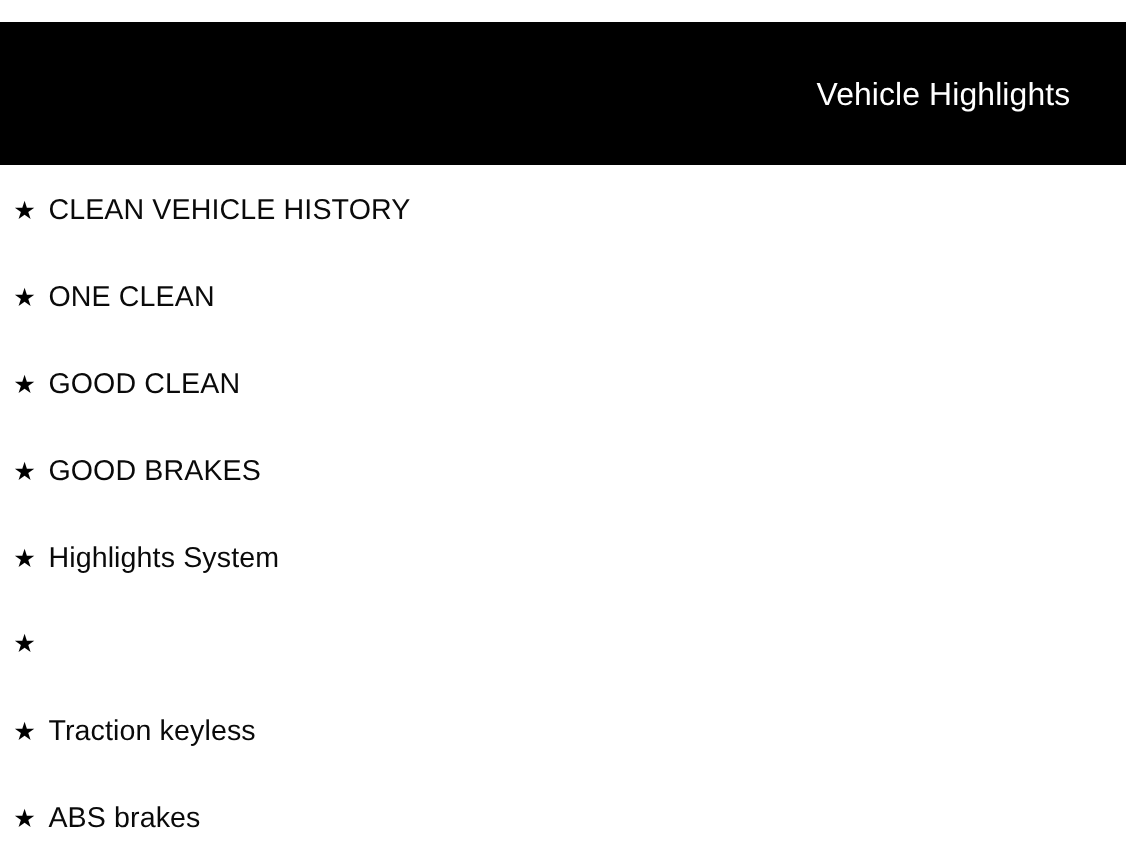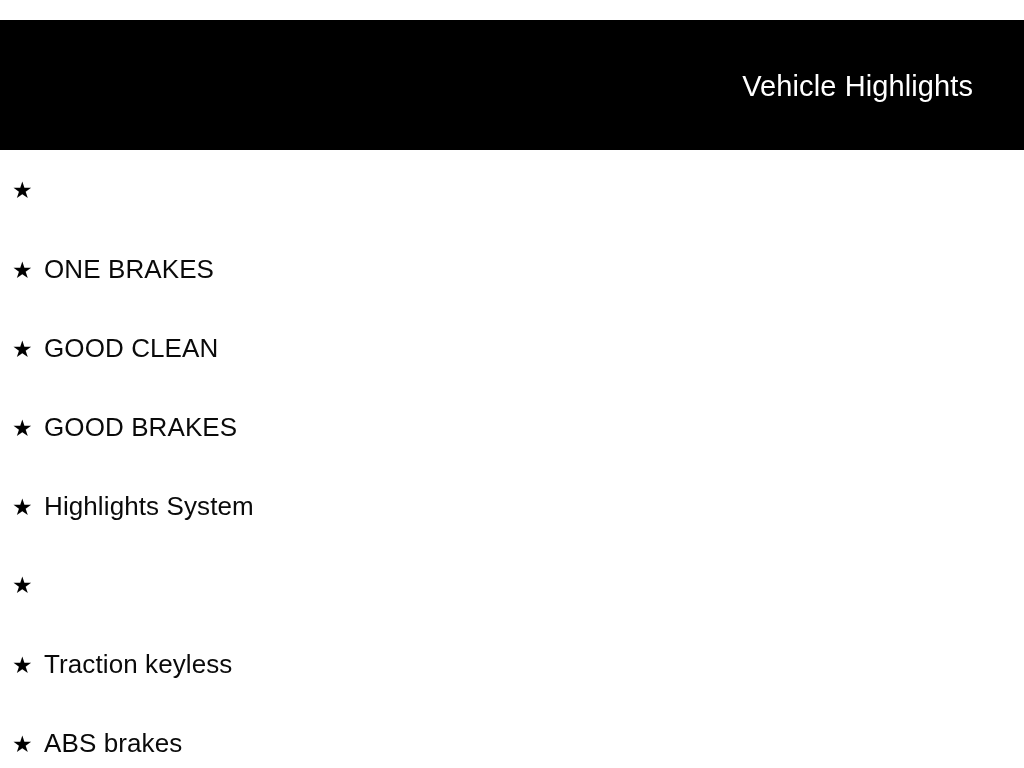--- a/index.html
+++ b/index.html
@@ -88,25 +88,26 @@
 <div class="page">
 
   <div class="header-bar">
     <div class="header-title">Vehicle Highlights</div>
   </div>
 
   <ul class="highlights-list">
 
     <li class="highlight-item">
       <span class="star-icon">★</span>
+      <span class="highlight-label">CLEAN VEHICLE HISTORY</span>
     </li>
 
     <li class="highlight-item">
       <span class="star-icon">★</span>
-      <span class="highlight-label">ONE BRAKES</span>
+      <span class="highlight-label">ONE CLEAN</span>
     </li>
 
     <li class="highlight-item">
       <span class="star-icon">★</span>
       <span class="highlight-label">GOOD CLEAN</span>
     </li>
 
     <li class="highlight-item">
       <span class="star-icon">★</span>
       <span class="highlight-label">GOOD BRAKES</span>

